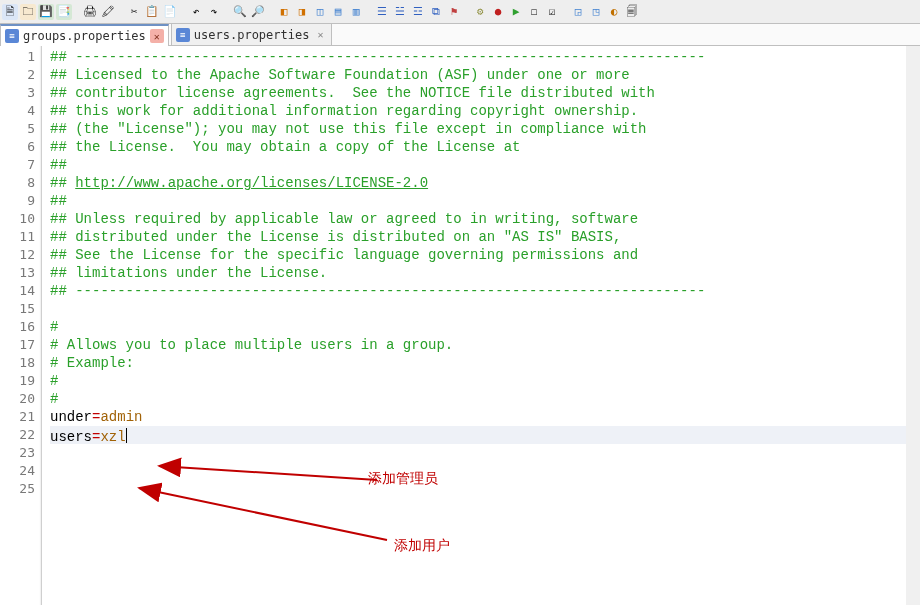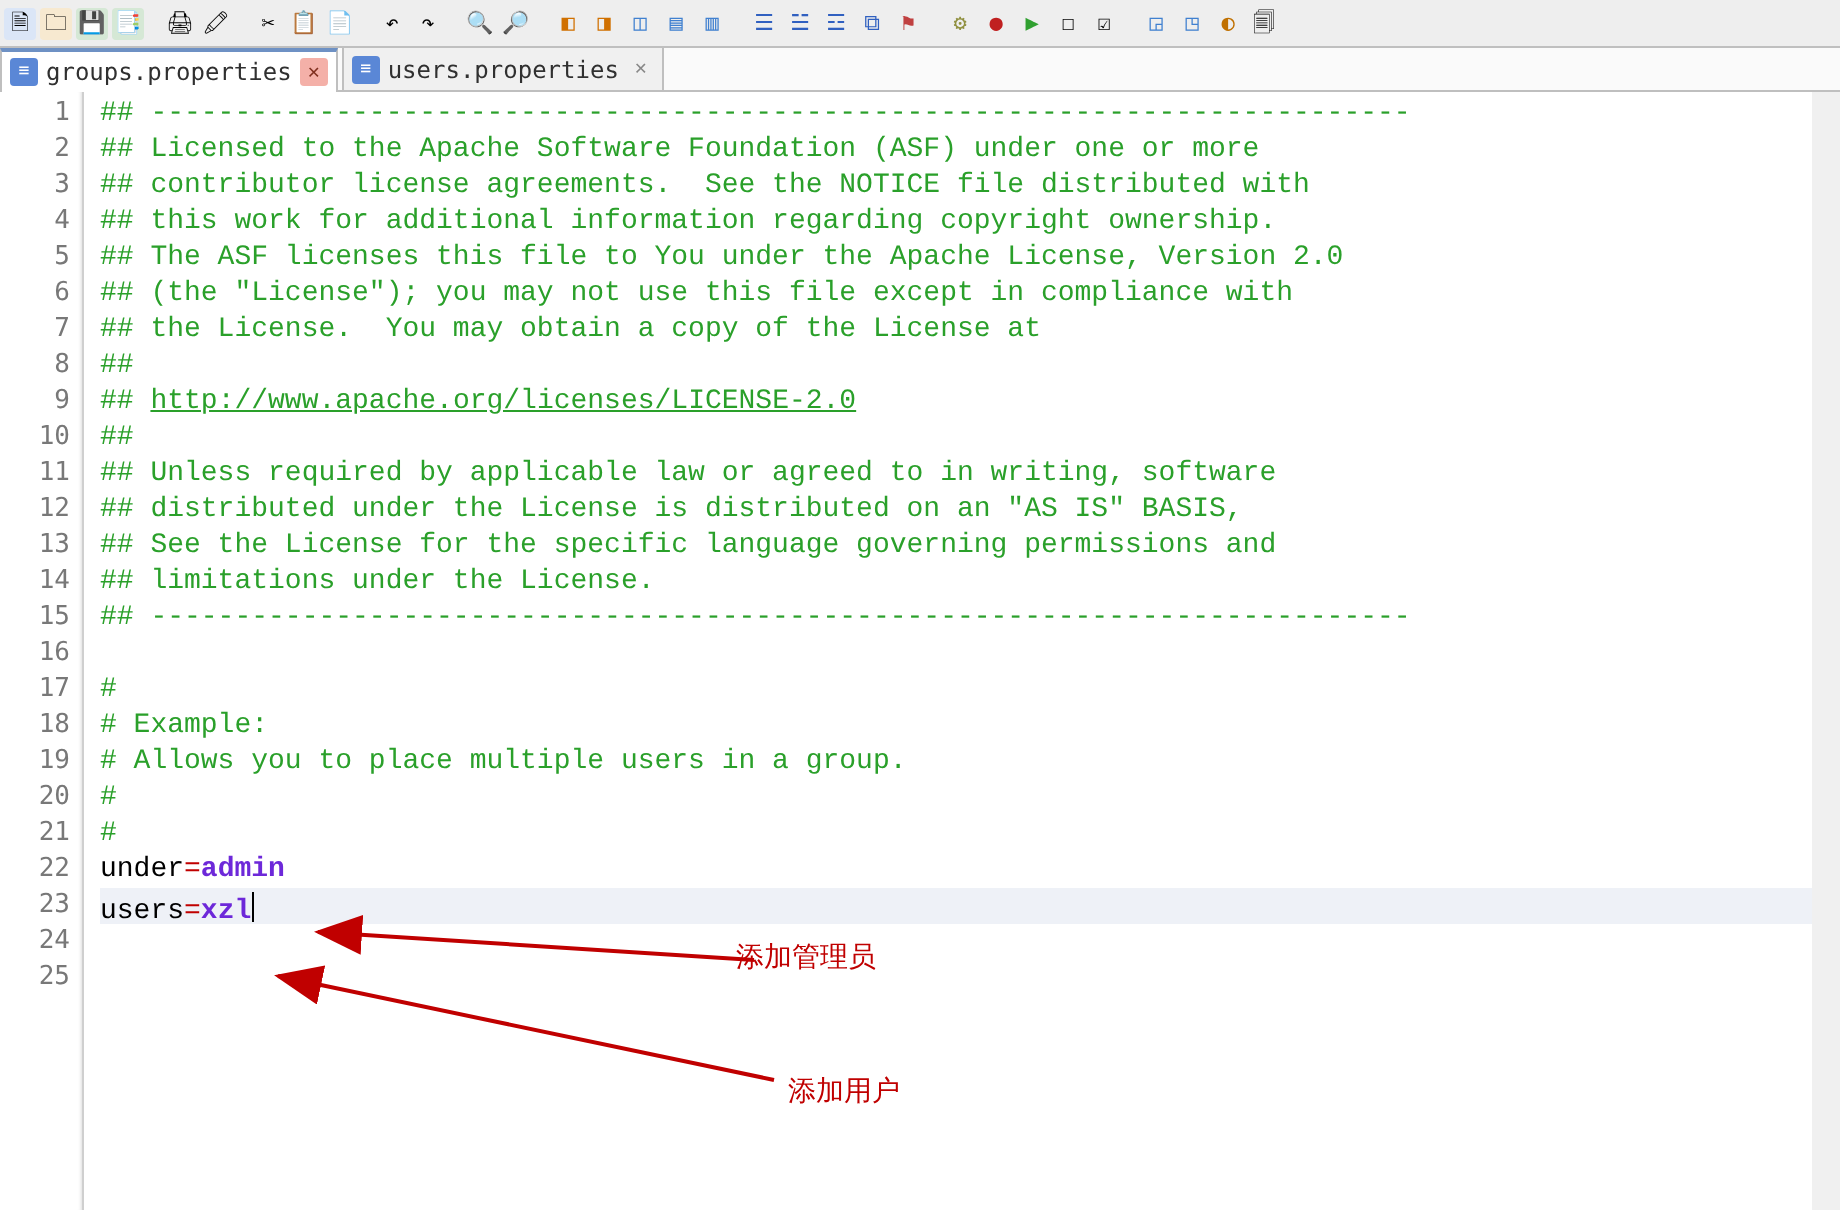--- a/index.html
+++ b/index.html
@@ -119,21 +119,21 @@
     font-family: Consolas, "Courier New", monospace;
     font-size: 14px;
     white-space: pre;
     position: relative;
   }
   .row.cur { background: #eef1f7; }
   .cmt { color: #2aa02a; }
   .lnk { color: #2aa02a; text-decoration: underline; text-align: center; }
   .key { color: #000; }
   .op  { color: #c00000; }
-  .val { color: #6d28d9; font-weight: bold; }
+  .val { color: #a16207; }
   .cursor {
     display: inline-block;
     width: 1px; height: 15px;
     background: #000;
     position: relative;
     top: 2px;
   }
 
   
   .annot {
@@ -238,35 +238,34 @@
       <div class="ln">23</div>
       <div class="ln">24</div>
       <div class="ln">25</div>
     </div>
   <div class="content" id="content">
 
     <div class="row"><span class="cmt">## ---------------------------------------------------------------------------</span></div>
       <div class="row"><span class="cmt">## Licensed to the Apache Software Foundation (ASF) under one or more</span></div>
       <div class="row"><span class="cmt">## contributor license agreements.  See the NOTICE file distributed with</span></div>
       <div class="row"><span class="cmt">## this work for additional information regarding copyright ownership.</span></div>
-      <div class="row"><span class="cmt">## The ASF licenses this file to You under the Apache License, Version 2.0</span></div>
       <div class="row"><span class="cmt">## (the "License"); you may not use this file except in compliance with</span></div>
       <div class="row"><span class="cmt">## the License.  You may obtain a copy of the License at</span></div>
       <div class="row"><span class="cmt">##</span></div>
       <div class="row"><span class="cmt">## </span><span class="lnk">http://www.apache.org/licenses/LICENSE-2.0</span></div>
       <div class="row"><span class="cmt">##</span></div>
       <div class="row"><span class="cmt">## Unless required by applicable law or agreed to in writing, software</span></div>
       <div class="row"><span class="cmt">## distributed under the License is distributed on an "AS IS" BASIS,</span></div>
       <div class="row"><span class="cmt">## See the License for the specific language governing permissions and</span></div>
       <div class="row"><span class="cmt">## limitations under the License.</span></div>
       <div class="row"><span class="cmt">## ---------------------------------------------------------------------------</span></div>
       <div class="row"></div>
       <div class="row"><span class="cmt">#</span></div>
+      <div class="row"><span class="cmt"># Allows you to place multiple users in a group.</span></div>
       <div class="row"><span class="cmt"># Example:</span></div>
-      <div class="row"><span class="cmt"># Allows you to place multiple users in a group.</span></div>
       <div class="row"><span class="cmt">#</span></div>
       <div class="row"><span class="cmt">#</span></div>
       <div class="row"><span class="key">under</span><span class="op">=</span><span class="val">admin</span></div>
       <div class="row cur"><span class="key">users</span><span class="op">=</span><span class="val">xzl</span><span class="cursor"></span></div>
       <svg class="arrow-svg" style="left:105px; top:410px;" width="280" height="30">
       <defs>
           <marker id="ah1" markerWidth="12" markerHeight="10" refX="1" refY="5" orient="auto">
         <polygon points="0,5 12,0 12,10" fill="#c00000"></polygon>
           </marker>
         </defs>

